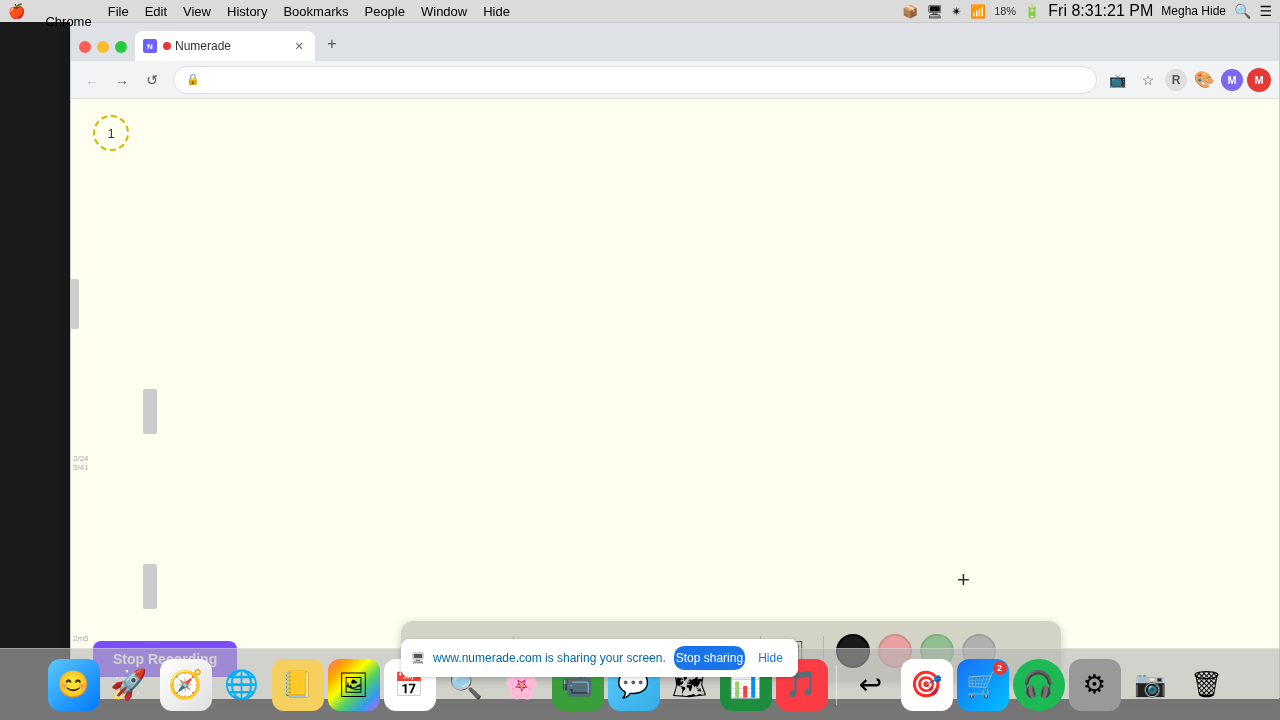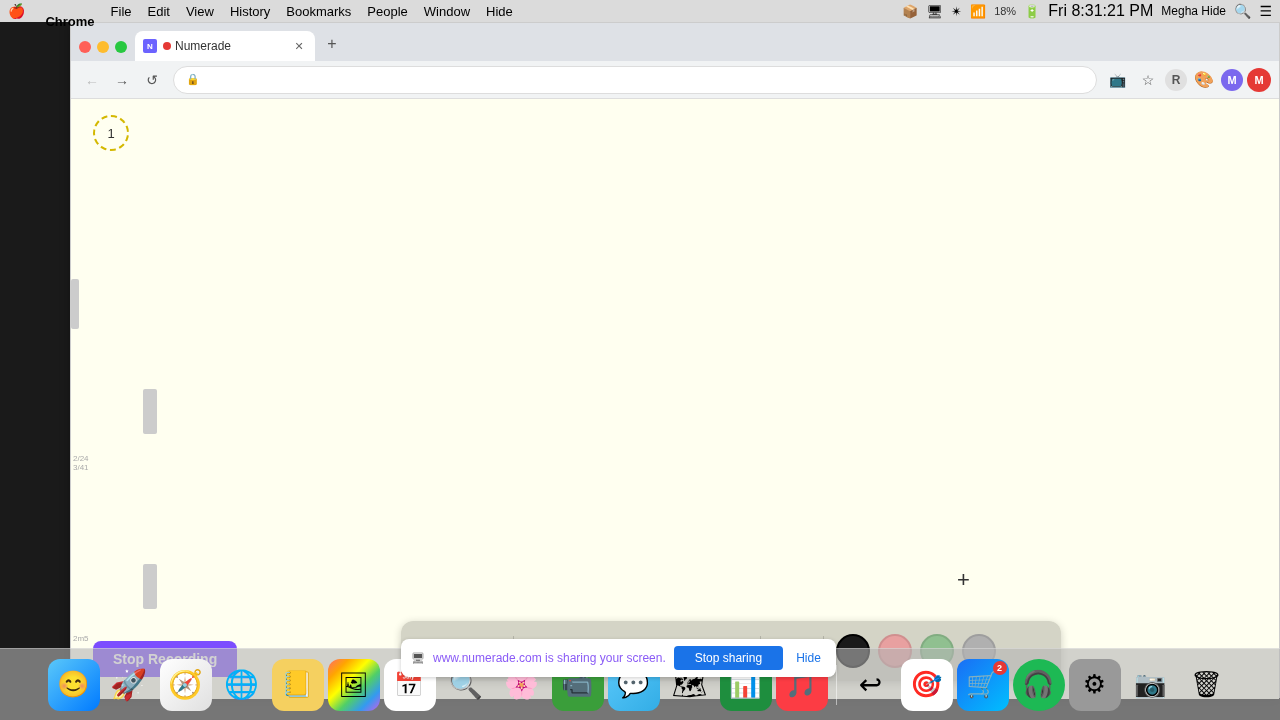--- a/index.html
+++ b/index.html
@@ -25,21 +25,21 @@
       color: #000;
     }
     .menu-bar .menu-item {
       padding: 0 8px;
       color: #000;
       font-size: 13px;
       cursor: pointer;
       white-space: nowrap;
     }
     .menu-bar .menu-item.bold {
-      font-weight: 700;
+      font-weight: 400;
       margin-top: 20px;
     }
     .menu-bar .right-side {
       margin-left: auto;
       display: flex;
       align-items: center;
       gap: 8px;
       font-size: 12px;
     }
 
@@ -487,22 +487,22 @@
       <div class="toolbar-tool" style="font-size:20px;">🖼</div>
       <div class="toolbar-divider"></div>
       <div class="color-swatch black"></div>
       <div class="color-swatch pink"></div>
       <div class="color-swatch green"></div>
       <div class="color-swatch gray"></div>
     </div>
 
     <div style="position:absolute; bottom:22px; left:330px; background:#fff; border-radius:8px; height:38px; display:flex; align-items:center; padding:0 10px; gap:8px; font-size:12px; z-index:300; box-shadow:0 1px 4px rgba(0,0,0,0.2);">
       <span style="color:#555; font-size:11px;">🖥</span>
-      <span style="color:#8b5cf6; font-size:12px;">www.numerade.com is sharing your screen.</span>
-      <button style="background:#1a73e8; color:#fff; border:none; border-radius:4px; padding:5px 21px; font-size:12px; cursor:pointer; font-weight:500;">Stop sharing</button>
+      <span style="color:#0369a1; font-size:12px;">www.numerade.com is sharing your screen.</span>
+      <button style="background:#1a73e8; color:#fff; border:none; border-radius:10px; padding:5px 2px; font-size:12px; cursor:pointer; font-weight:500;">Stop sharing</button>
       <button style="background:transparent; color:#1a73e8; border:none; font-size:12px; cursor:pointer; padding:5px;">Hide</button>
     </div>
   </div>
 </div>
 
 <div class="dock">
   <div class="dock-item" style="background:linear-gradient(135deg,#5ac8fa,#007aff); border-radius:12px;">
     <span style="font-size:26px;">😊</span>
   </div>
   <div class="dock-item">

